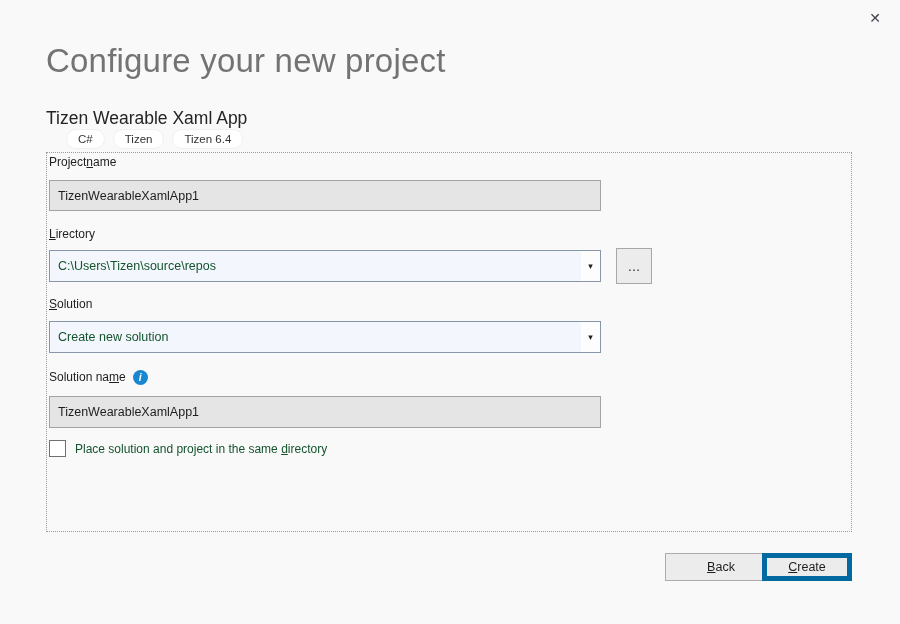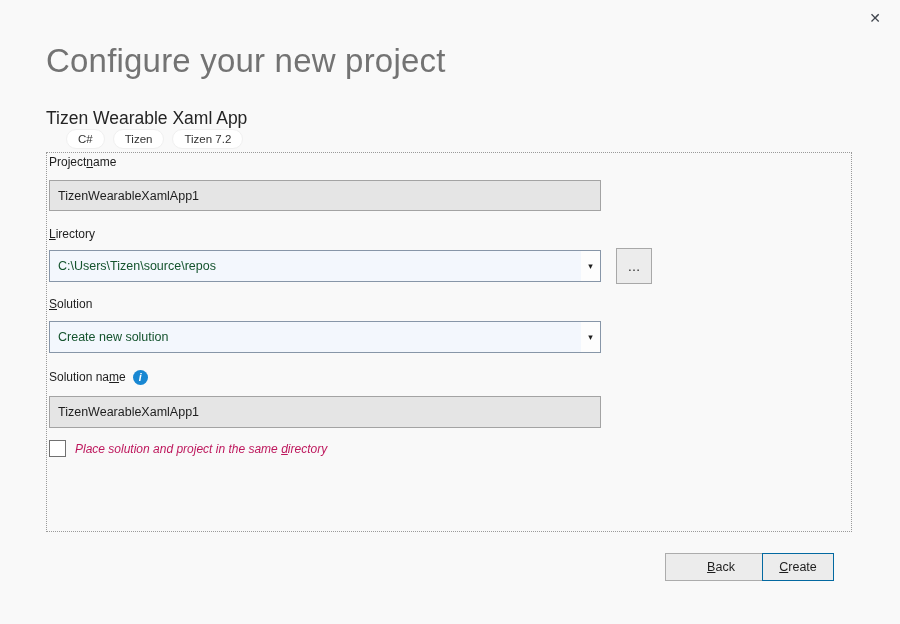--- a/index.html
+++ b/index.html
@@ -161,22 +161,21 @@
   }
   .checkbox {
     width: 17px; height: 17px;
     background: #ffffff;
     border: 1px solid #707070;
     cursor: pointer;
   }
   .checkbox-label {
     margin-left: 9px;
     font-size: 12px;
-    color: #be185d;
-    font-style: italic;
+    color: #14532d;
   }
 
   
   .btn {
     position: absolute;
     top: 553px;
     height: 28px;
     background: #ececec;
     font-family: "Liberation Sans", "DejaVu Sans", sans-serif;
     font-size: 12.5px;
@@ -186,39 +185,39 @@
     justify-content: center;
     cursor: pointer;
   }
   .btn-back {
     left: 665px;
     width: 112px;
     border: 1px solid #acacac;
   }
   .btn-create {
     left: 762px;
-    width: 72px;
-    border: 1px solid #0369a1;
+    width: 90px;
+    border: 5px solid #0369a1;
   }
 </style>
 </head>
 <body>
 
 <button class="close-btn">
   <span>✕</span>
 </button>
 
 <h1 class="title">Configure your new project</h1>
 
 <div class="subheader">
   <span class="template-name">Tizen Wearable Xaml App</span>
   <span class="tags">
     <span class="tag">C#</span>
     <span class="tag">Tizen</span>
-    <span class="tag">Tizen 7.2</span>
+    <span class="tag">Tizen 6.4</span>
   </span>
 </div>
 
 <div class="panel">
 
   <label class="field-label" style="top:1px;">
       <span>Project </span>
       <span class="mn">n</span>
       <span>ame</span>
     </label>

